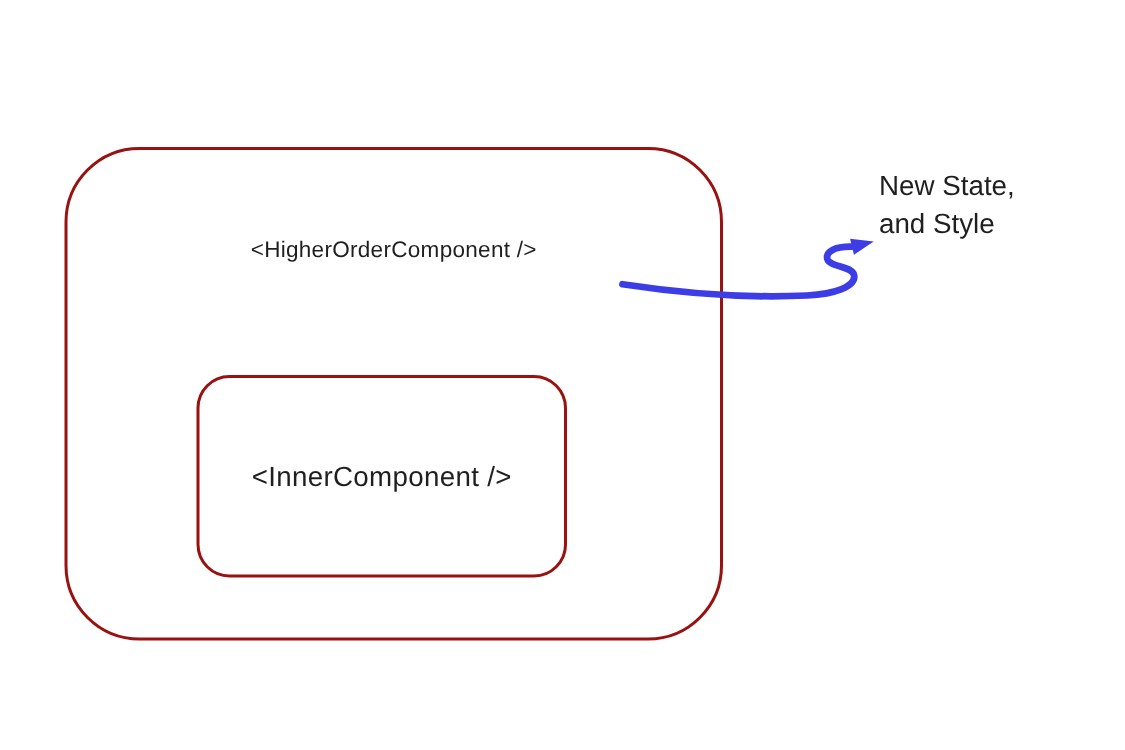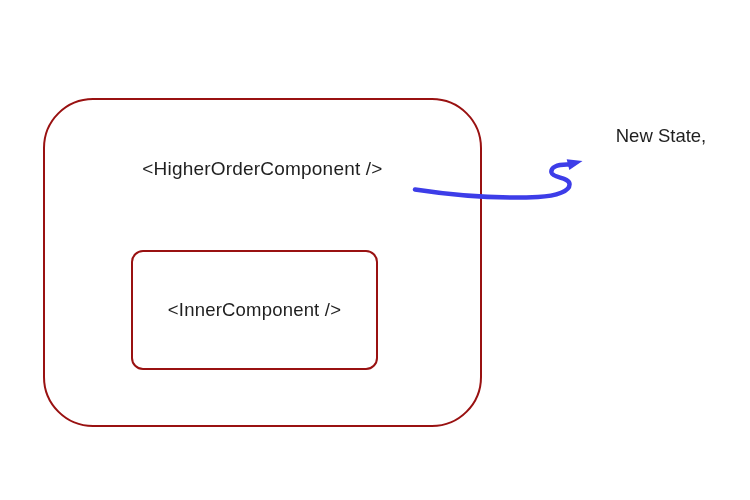--- a/index.html
+++ b/index.html
@@ -25,33 +25,33 @@
     border: 2px solid #991111;
     border-radius: 50px;
     background: transparent;
   }
   .outer-box-label {
     position: absolute;
     left: 43px;
     top: 158px;
     width: 439px;
     text-align: center;
-    font-size: 19px;
+    font-size: 15px;
     color: #1F1F1F;
     letter-spacing: 0.2px;
   }
   .inner-box {
     position: absolute;
     left: 131px;
     top: 250px;
     width: 247px;
-    height: 120px;
+    height: 135px;
     box-sizing: border-box;
     border: 2.5px solid #991111;
-    border-radius: 12px;
+    border-radius: 22px;
     background: transparent;
     display: flex;
     align-items: center;
     justify-content: center;
   }
   .inner-box-label {
     font-size: 18.5px;
     color: #1F1F1F;
     letter-spacing: 0.2px;
   }
@@ -59,23 +59,22 @@
     position: absolute;
     left: 0;
     top: 0;
     width: 750px;
     height: 500px;
     pointer-events: none;
   }
   .annotation {
     position: absolute;
     left: 586px;
-    top: 124px;
+    top: 112px;
     width: 150px;
-    text-align: center;
     font-size: 18.5px;
     line-height: 24.5px;
     color: #1F1F1F;
   }
 </style>
 </head>
 <body>
 
 <div class="canvas">
 
@@ -93,15 +92,16 @@
                C 448 194.5, 495 199, 538 197
                C 557 196, 570 191, 569.5 184
                C 569 177, 553 178.5, 551.5 172.5
                C 550.5 168, 556 164, 569 164.5" fill="none" stroke="#3D3DE8" stroke-width="4.5" stroke-linecap="round"></path>
       <polygon points="582.5,161 569.3,169.9 566.7,159.2" fill="#3D3DE8"></polygon>
     </g>
   </svg>
 
   <div class="annotation">
     <div>New State,</div>
+    <div>and Style</div>
   </div>
 
 </div>
 
 </body></html>

